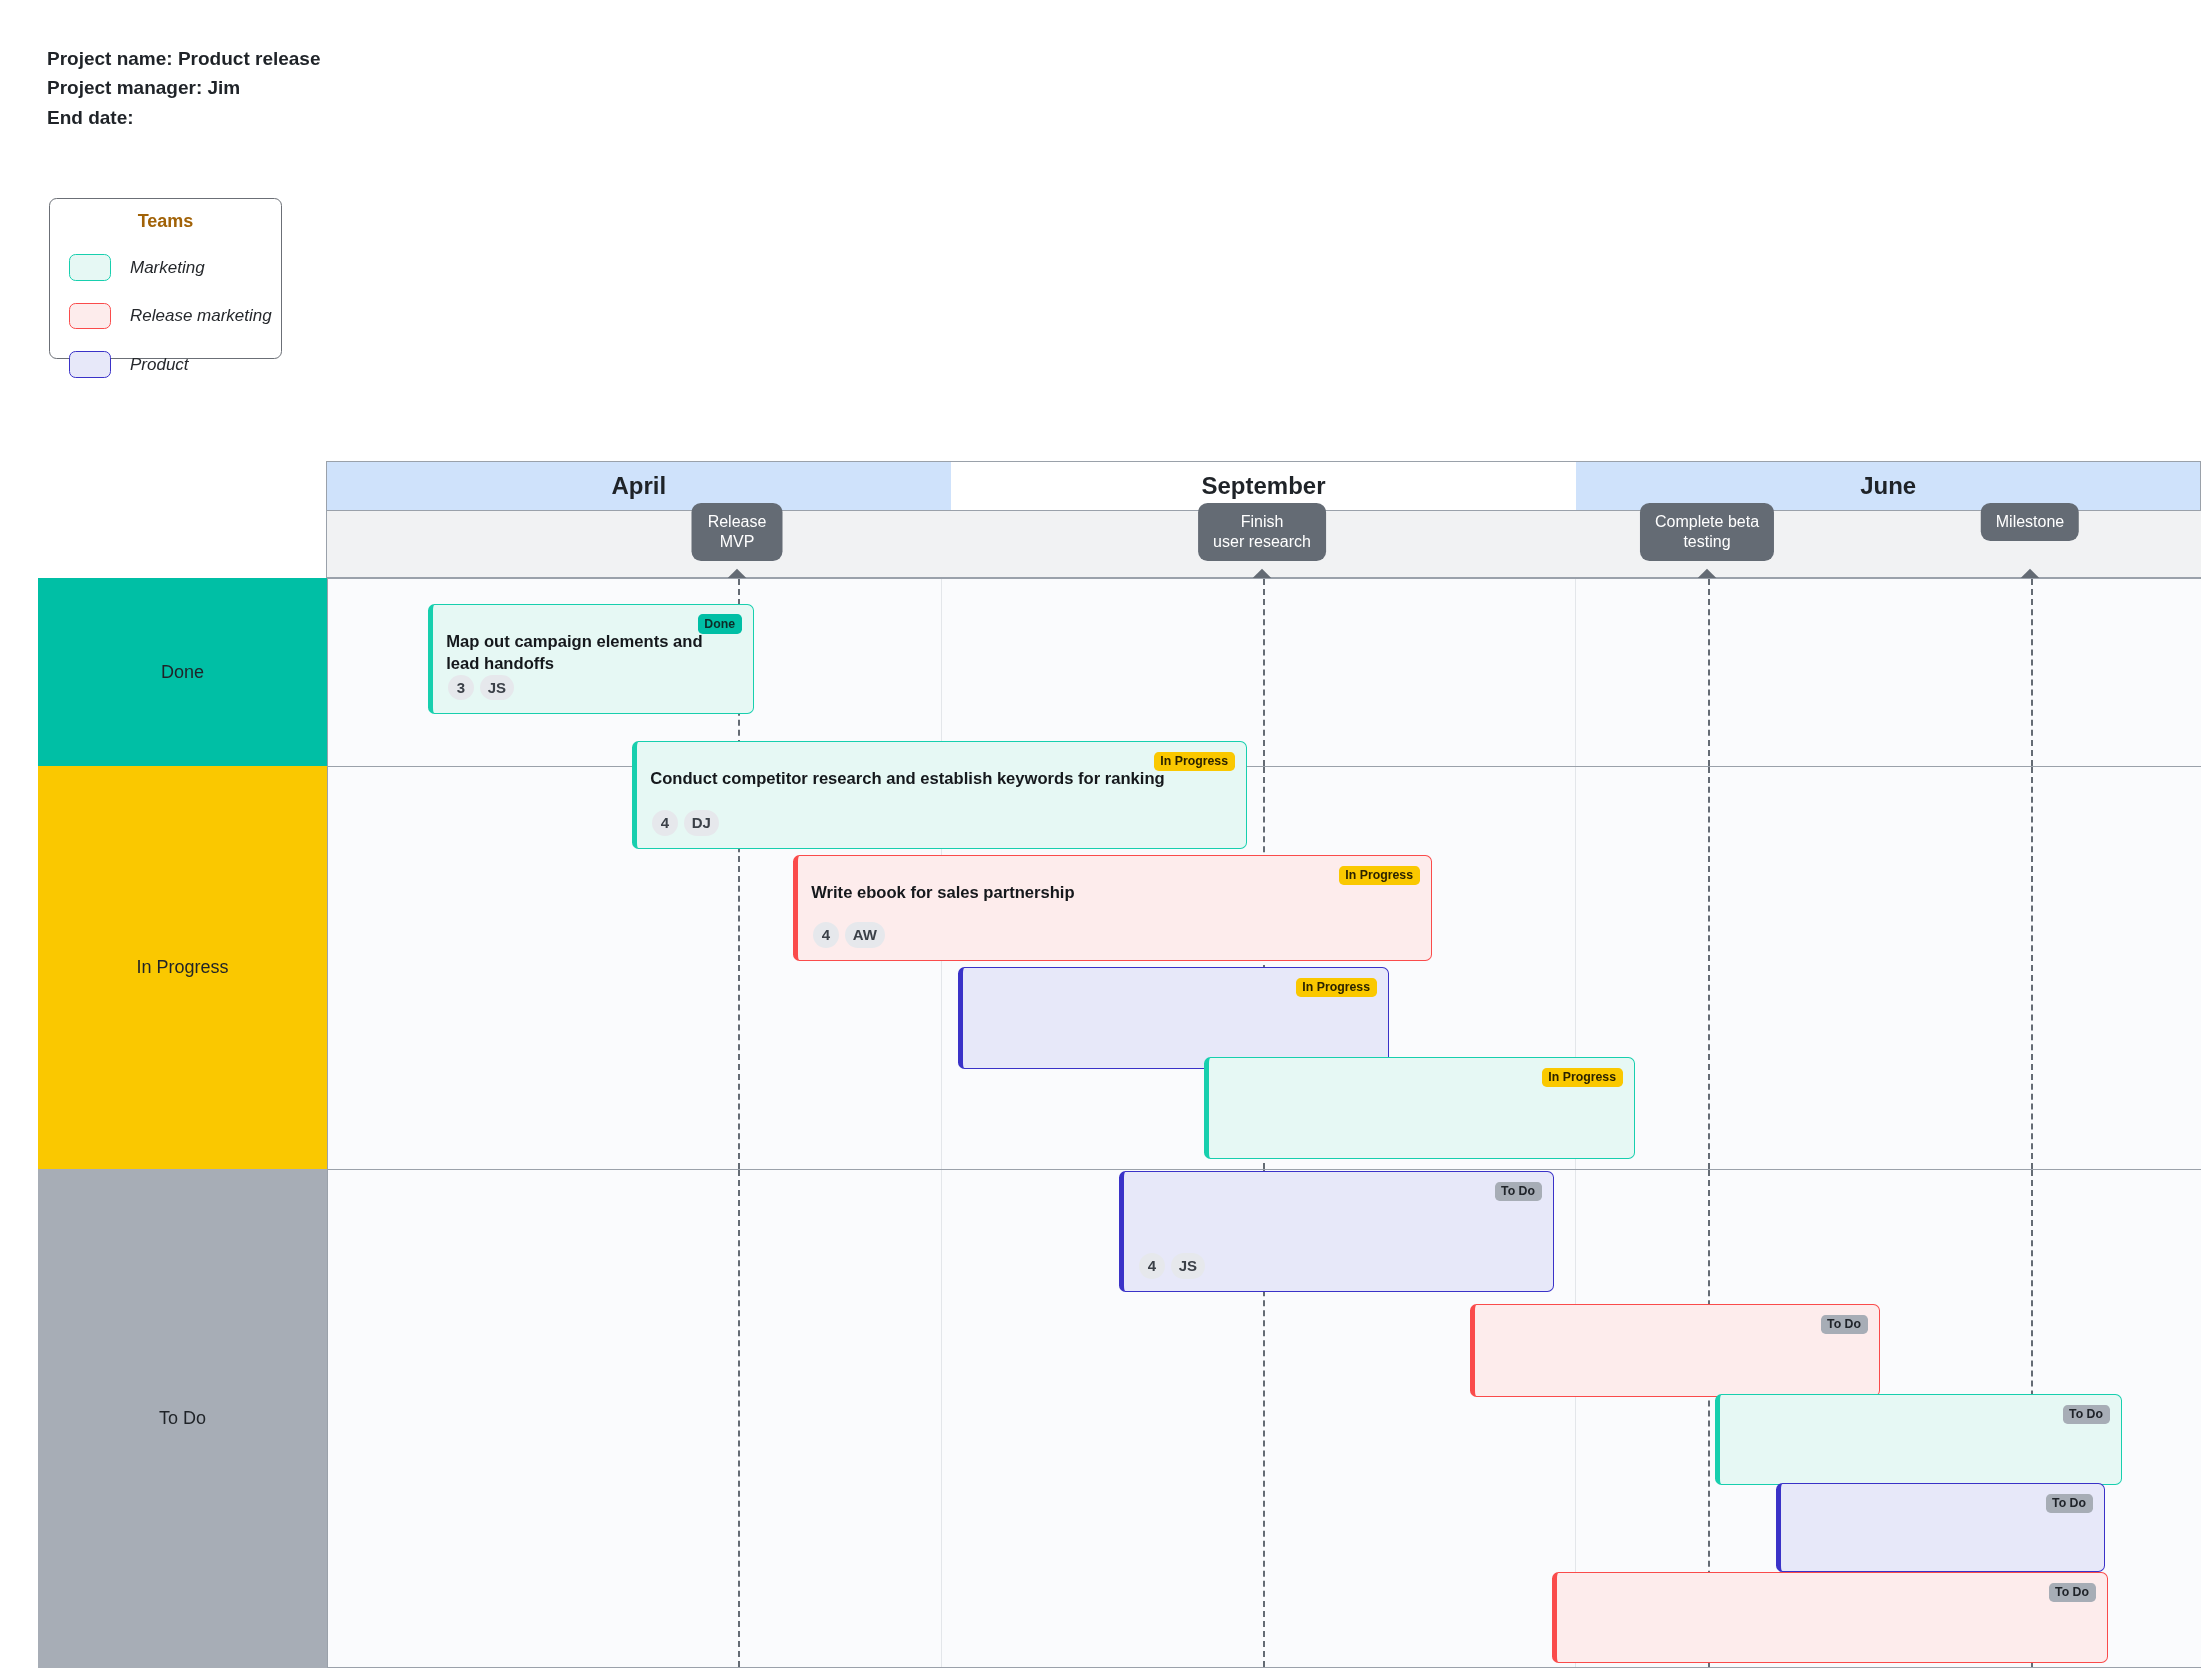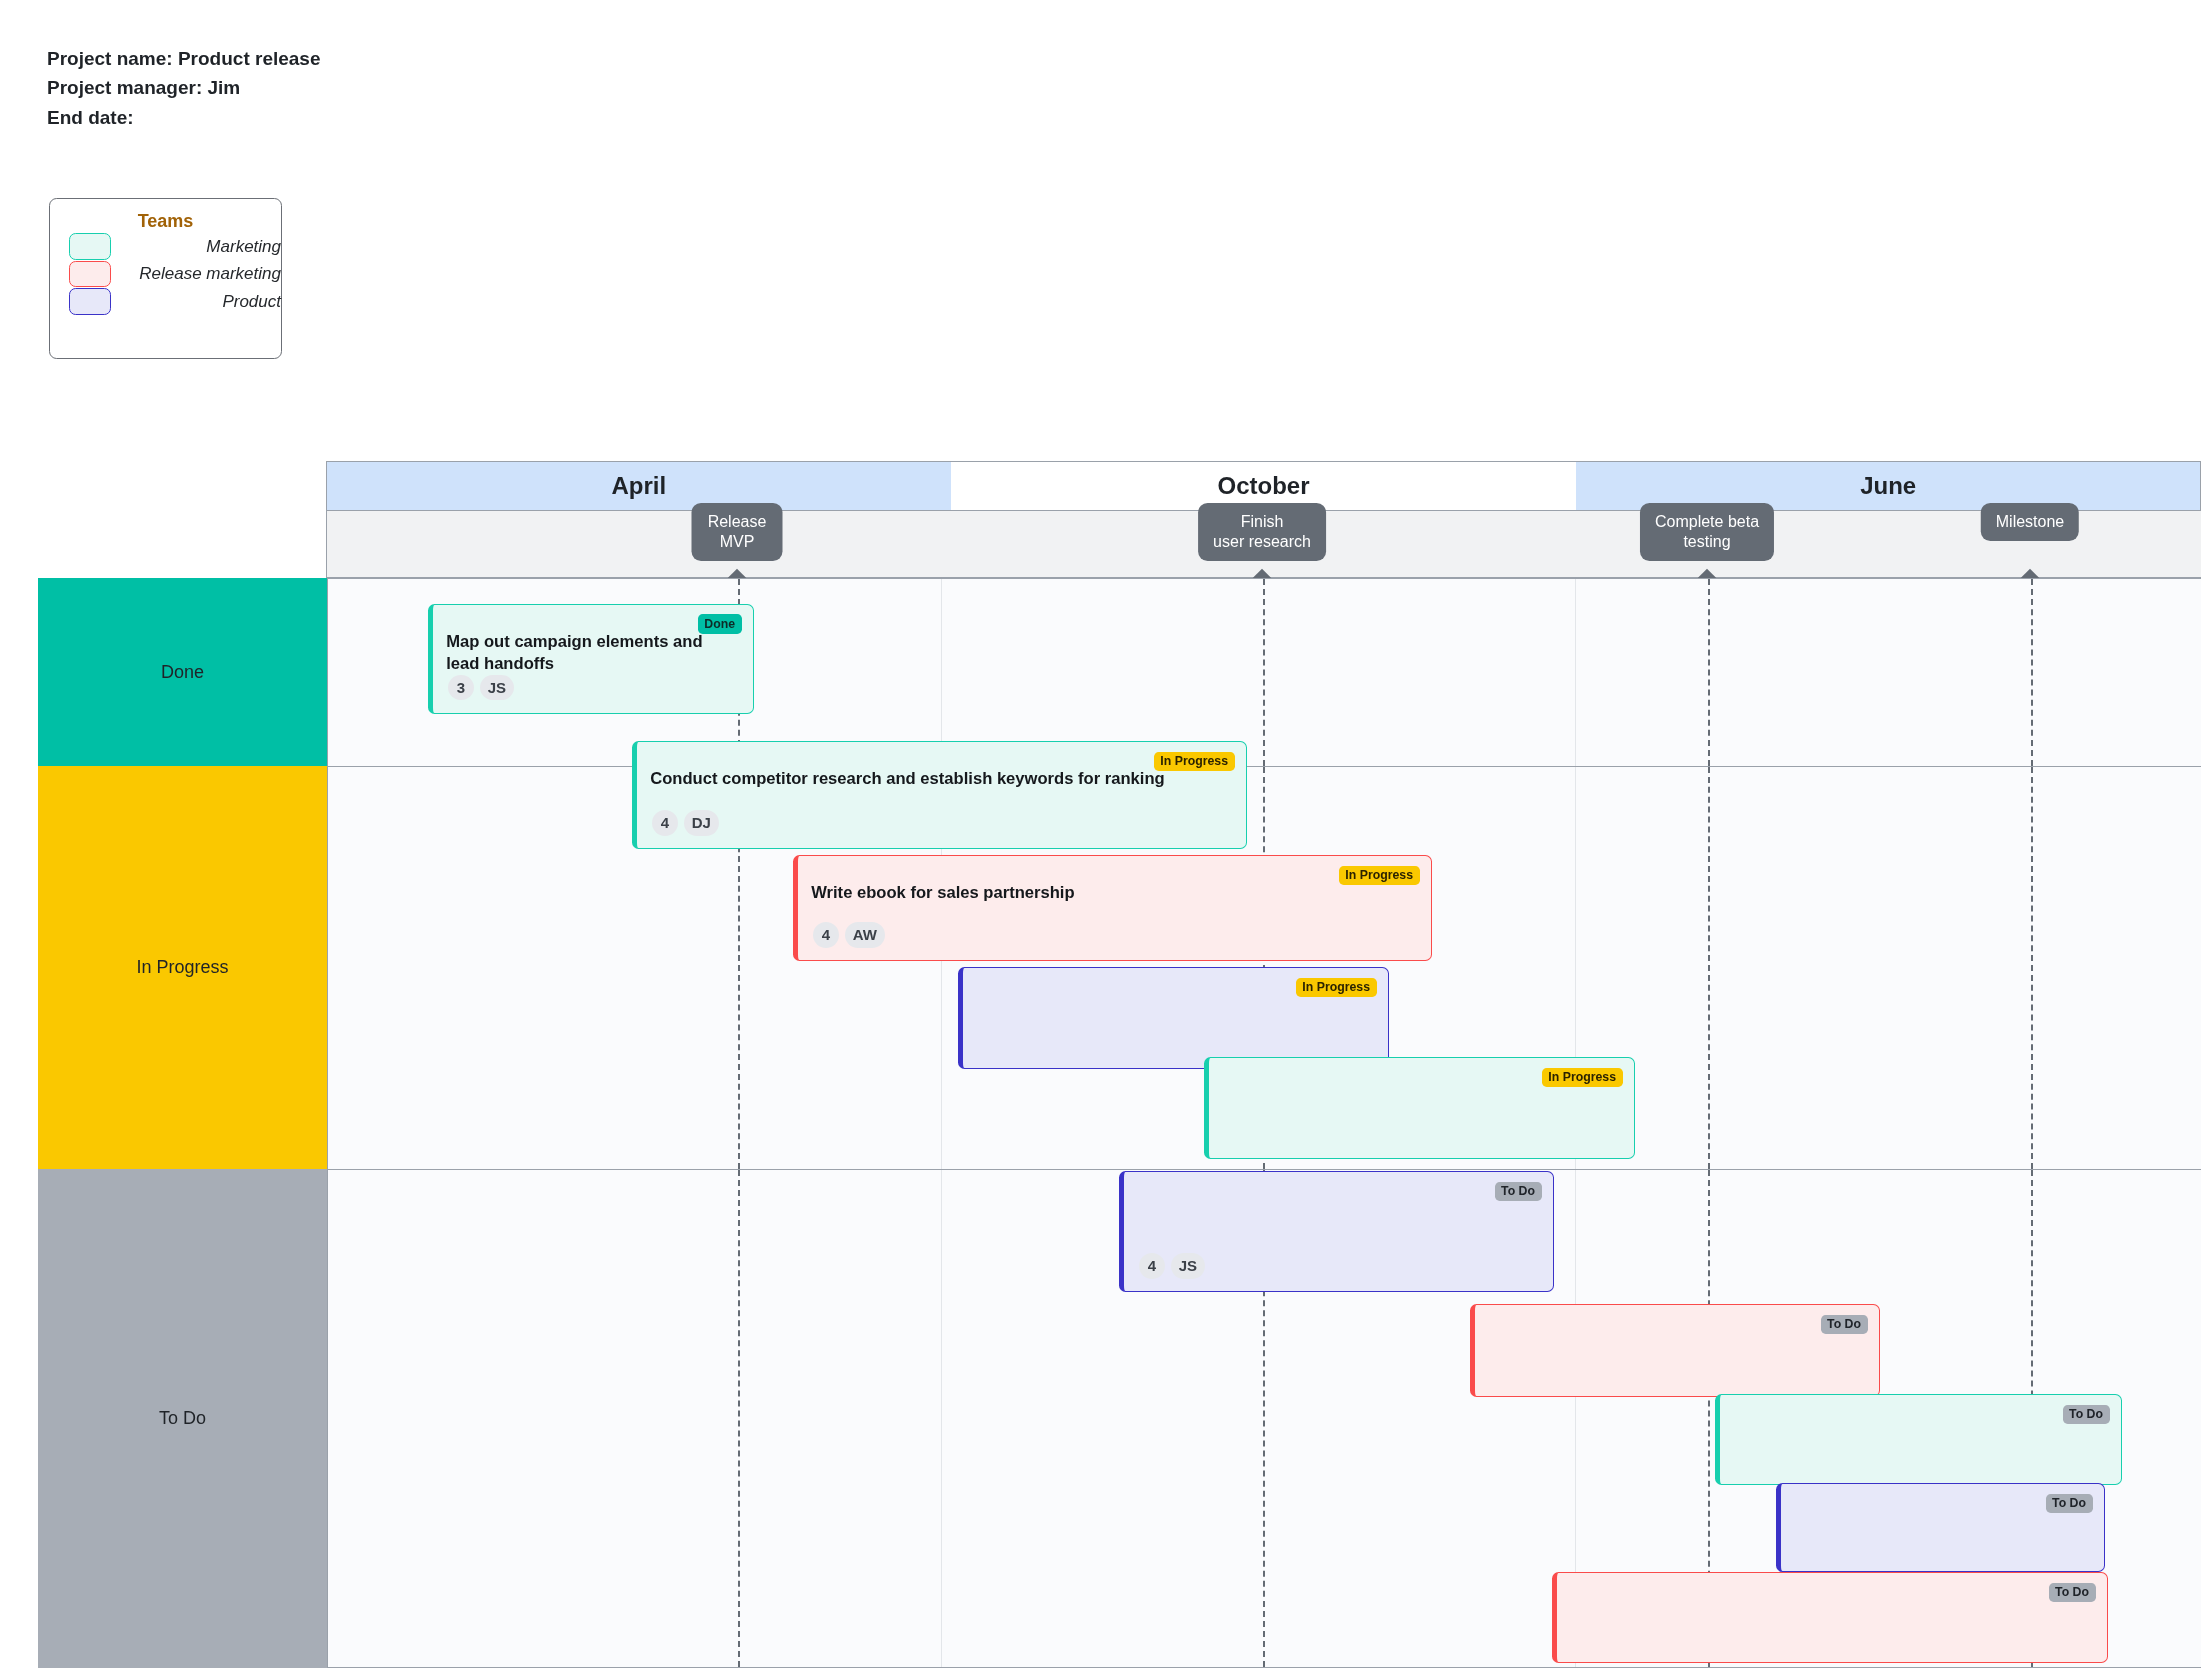--- a/index.html
+++ b/index.html
@@ -40,23 +40,22 @@
   #legend-title {
     text-align: center;
     font-size: 18px;
     font-weight: bold;
     color: #a16207;
     margin-top: 12.3px;
   }
   .legend-row {
     display: flex;
     align-items: center;
-    margin-top: 1px;
+    margin-top: 22px;
     padding-left: 19px;
-    justify-content: space-between;
   }
   .legend-swatch {
     width: 42px; height: 26.5px;
     border-radius: 6.6px;
     border-width: 1.9px;
     border-style: solid;
     flex: 0 0 auto;
   }
   .legend-label {
     margin-left: 19px;
@@ -233,21 +232,21 @@
         </div>
         <div class="legend-row">
           <div class="legend-swatch" style="background: rgb(231, 232, 249); border-color: rgb(58, 50, 200);"></div>
           <div class="legend-label">Product</div>
         </div>
       </div>
   </div>
 
   <div id="timeline">
       <div class="month-cell" style="background: rgb(207, 226, 251);">April</div>
-      <div class="month-cell" style="background: rgb(255, 255, 255);">October</div>
+      <div class="month-cell" style="background: rgb(255, 255, 255);">September</div>
       <div class="month-cell" style="background: rgb(207, 226, 251);">June</div>
     </div>
 
   <div id="milestone-band">
       <div class="milestone" style="left: 410px;">Release
 MVP</div>
       <div class="milestone-diamond" style="left: 410px;"></div>
       <div class="milestone" style="left: 935px;">Finish
 user research</div>
       <div class="milestone-diamond" style="left: 935px;"></div>

